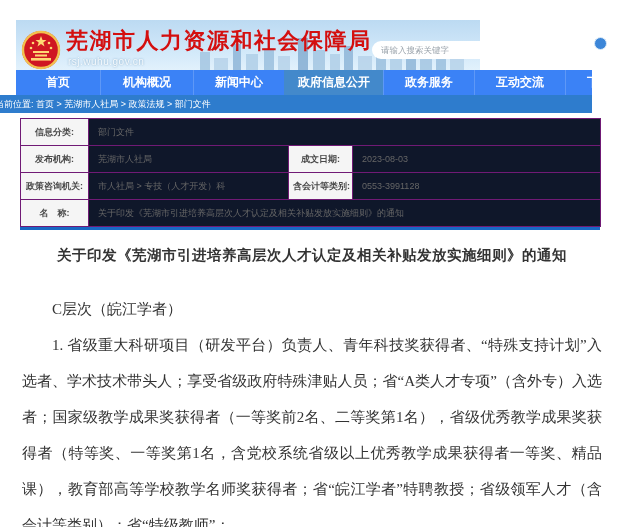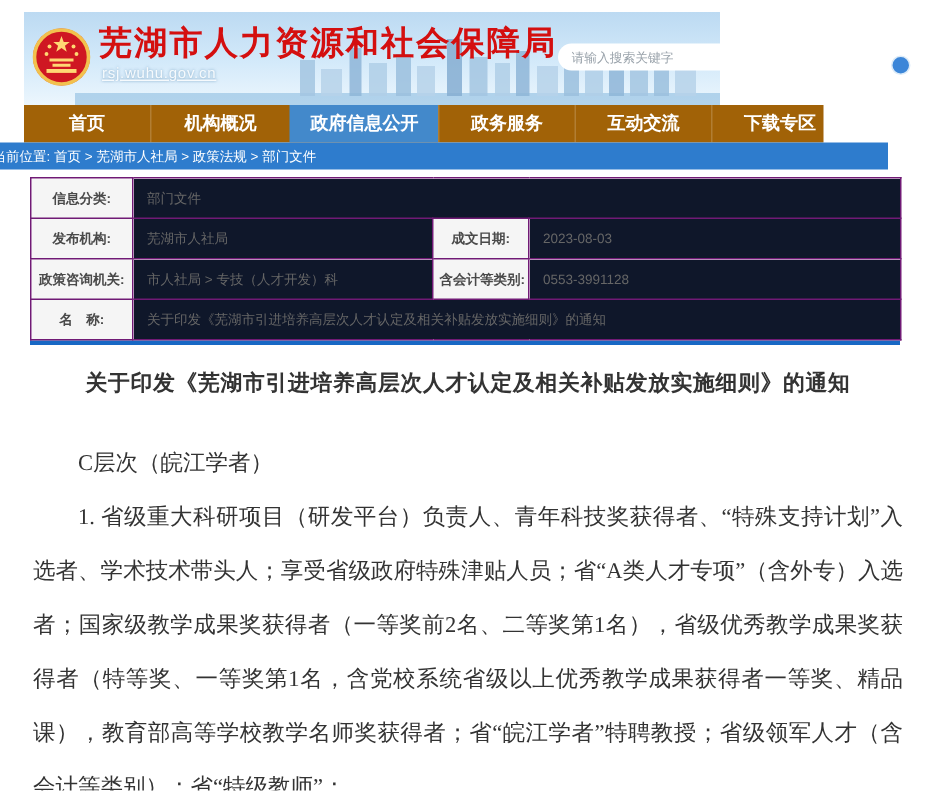--- a/index.html
+++ b/index.html
@@ -1,40 +1,40 @@
 <!DOCTYPE html>
 <html><head>
 <meta charset="utf-8">
 <style>
   html,body{margin:0;padding:0;width:624px;height:527px;background:#fff;overflow:hidden;
     font-family:"Liberation Sans","DejaVu Sans",sans-serif;}
   .abs{position:absolute;}
 
   
-  #banner{left:16px;top:8px;width:464px;height:62px;overflow:hidden;
+  #banner{left:16px;top:20px;width:464px;height:62px;overflow:hidden;
     background:linear-gradient(180deg,#bcdaf2 0%,#d4eafa 55%,#ecf6fd 100%);}
   #skyline{position:absolute;right:0;bottom:0;width:430px;height:48px;}
   #emblem{position:absolute;left:5px;top:10px;width:40px;height:40px;}
   #site-name{position:absolute;left:50px;top:6px;font-size:22px;font-weight:bold;
     color:#d40f0f;letter-spacing:1.5px;white-space:nowrap;}
   #site-url{position:absolute;left:52px;top:36px;font-size:10px;color:#f6fafd;
-    text-shadow:0 0 2px rgba(90,140,180,.8);letter-spacing:.5px;text-decoration:underline;}
+    text-shadow:0 0 2px rgba(90,140,180,.8);letter-spacing:.5px;}
   #search-bar{position:absolute;left:356px;top:21px;width:221px;height:18px;}
   #search-input{position:absolute;left:0;top:0;width:221px;height:18px;border:none;outline:none;
     border-radius:9px;background:#fff;box-sizing:border-box;padding:0 44px 0 9px;
     font-size:8.5px;color:#555;font-family:inherit;}
   #search-input::placeholder{color:#9aa3ab;}
   #search-btn{position:absolute;right:0;top:0;width:41px;height:18px;border:none;cursor:pointer;
     border-radius:9px;background:linear-gradient(180deg,#f8ab25,#ee8d0e);
     display:flex;align-items:center;justify-content:center;padding:0;}
   #float-badge{left:594px;top:37px;width:13px;height:13px;border-radius:50%;
     background:#3c86d8;border:1px solid #dcebf8;box-sizing:border-box;cursor:pointer;}
 
   
-  #nav{left:16px;top:70px;width:533px;height:25px;background:#a16207;display:flex;overflow:hidden;}
+  #nav{left:16px;top:70px;width:576px;height:25px;background:#3b82f6;display:flex;overflow:hidden;}
   .nav-item{flex:0 0 auto;height:25px;line-height:25px;text-align:center;color:#fff;
     font-size:12px;font-weight:bold;cursor:pointer;position:relative;}
   .nav-item + .nav-item{border-left:1px solid rgba(255,255,255,.18);}
   .nav-item.active{background:#4389cb;border-left-color:transparent;}
 
   
   #breadcrumb{left:0;top:95px;width:592px;height:18px;background:#2e7ccd;color:#fff;
     font-size:9px;line-height:18px;overflow:hidden;white-space:nowrap;}
   #breadcrumb span{display:inline-block;margin-left:-5px;}
 
@@ -102,20 +102,21 @@
         <line x1="8.8" y1="8.8" x2="12" y2="12" stroke="#fff" stroke-width="1.5" stroke-linecap="round"></line>
       </svg>
     </button>
   </div>
 </div>
 <div id="float-badge" class="abs"></div>
 
 <div id="nav" class="abs">
   <div class="nav-item" style="width:84px">首页</div>
   <div class="nav-item" style="width:92px">机构概况</div>
+  <div class="nav-item" style="width:90px">新闻中心</div>
   <div class="nav-item active" style="width:98px">政府信息公开</div>
   <div class="nav-item" style="width:90px">政务服务</div>
   <div class="nav-item" style="width:90px">互动交流</div>
   <div class="nav-item" style="width:90px">下载专区</div>
 </div>
 
 <div id="breadcrumb" class="abs">
   <span>当前位置: 首页 &gt; 芜湖市人社局 &gt; 政策法规 &gt; 部门文件</span>
 </div>
 

